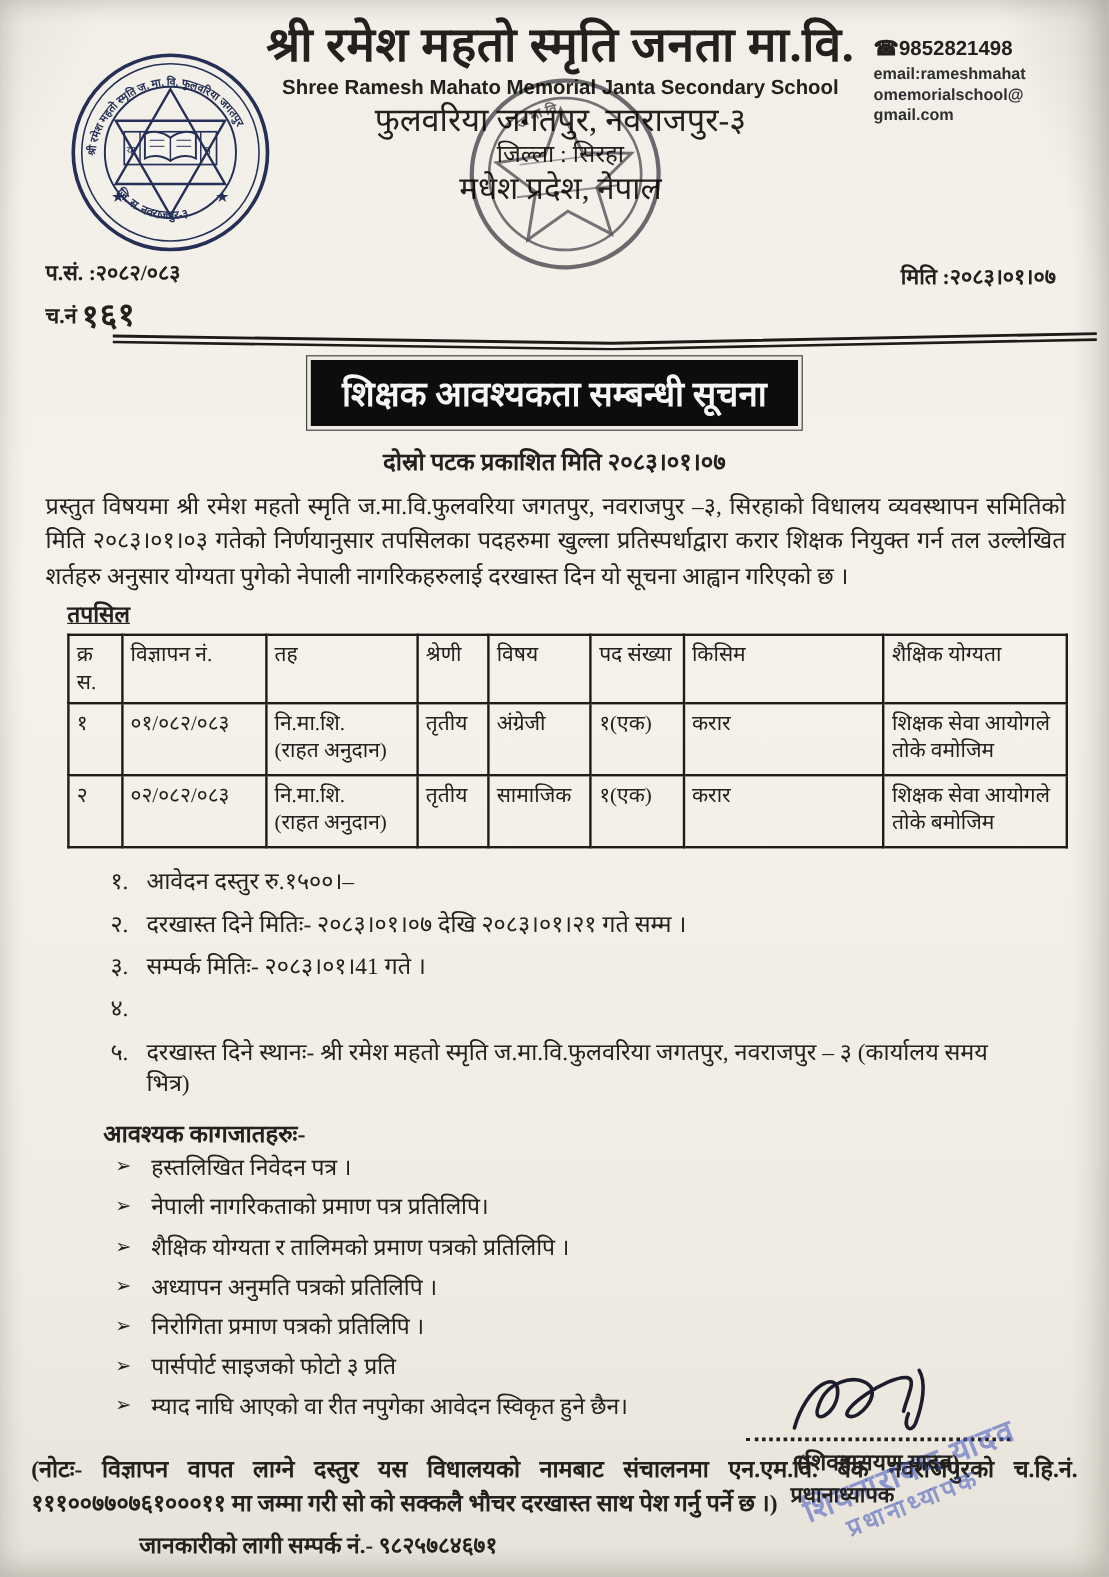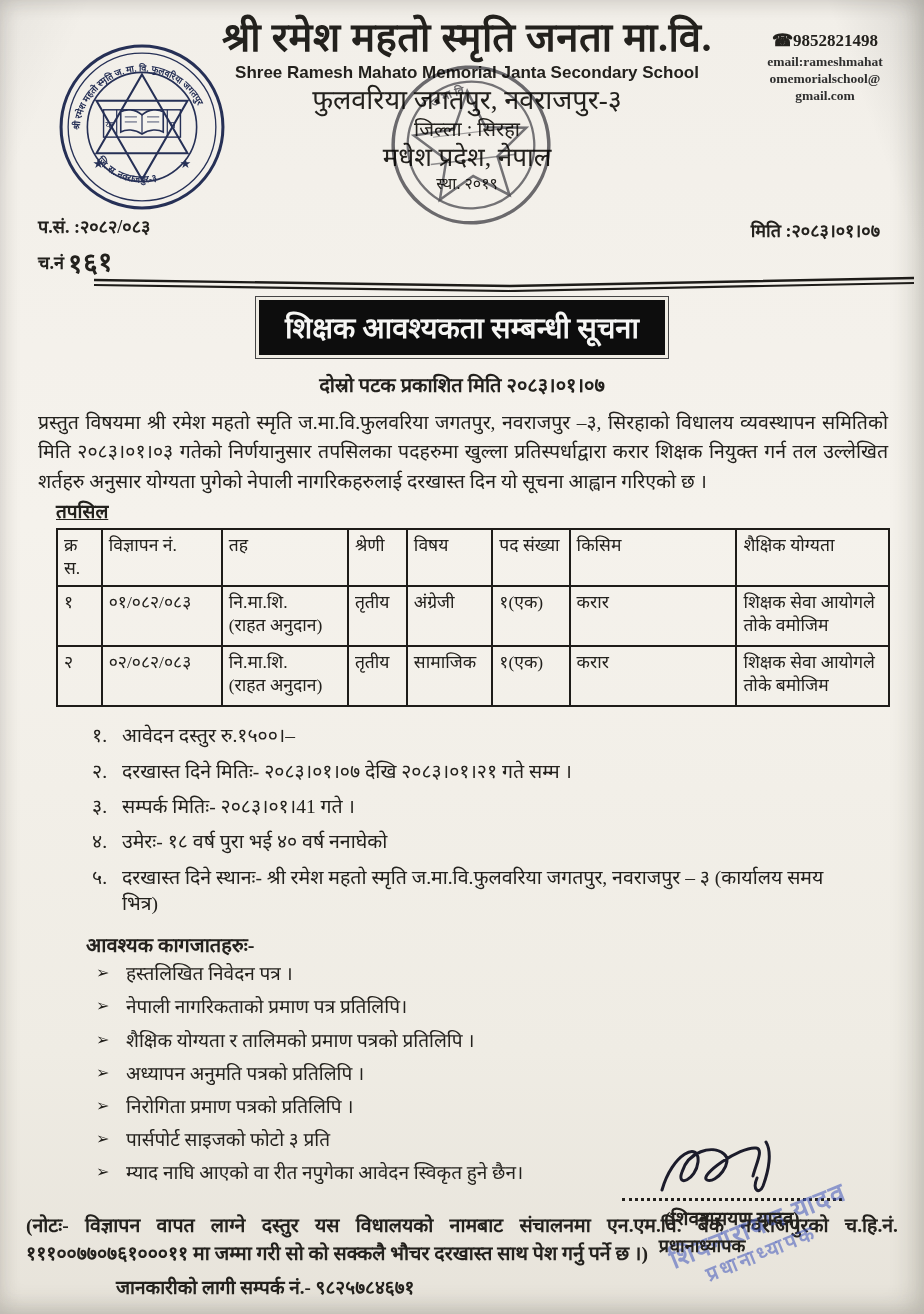--- a/index.html
+++ b/index.html
@@ -19,21 +19,21 @@
   .header{position:relative;height:208px;}
   .logo{position:absolute;left:56px;top:36px;width:172px;height:182px;}
   .head-center{position:absolute;left:200px;right:190px;top:14px;text-align:center;line-height:1.18;}
   .school-np{font-size:40px;font-weight:bold;letter-spacing:.5px;}
   .school-en{font-family:"Liberation Sans","DejaVu Sans",sans-serif;font-size:17px;font-weight:bold;margin-top:2px;}
   .addr-np{font-size:27px;margin-top:2px;}
   .addr-en{font-family:"Liberation Sans","DejaVu Sans",sans-serif;font-size:15px;font-weight:bold;color:#3a3a3a;margin-top:0px;}
   .district{font-size:20px;margin-top:1px;}
   .province{font-size:26px;margin-top:1px;text-align:center;}
   .estd{font-size:16px;margin-top:2px;}
-  .contact{position:absolute;right:14px;top:30px;width:170px;text-align:center;font-family:Liberation Serif, serif;}
+  .contact{position:absolute;right:26px;top:30px;width:170px;text-align:left;font-family:Liberation Sans, sans-serif;}
   .phone{font-size:17px;font-weight:bold;}
   .email{font-size:13.5px;font-weight:bold;color:#2f2f2f;line-height:1.25;margin-top:3px;}
   .stamp-overlay{position:absolute;left:388px;top:62px;width:166px;height:166px;opacity:.88;mix-blend-mode:multiply;transform:rotate(-4deg);}
   
   .ref-row{position:relative;height:62px;margin-top:6px;padding:0 40px;}
   .ref-left{position:absolute;left:38px;top:0;font-size:18px;font-weight:bold;}
   .chalani{margin-top:2px;}
   .chalani-value{display:inline-block;font-size:27px;font-weight:bold;transform:rotate(-3deg) translateY(3px);letter-spacing:1px;}
   .ref-right{position:absolute;right:44px;top:4px;font-size:18px;font-weight:bold;}
   .rule{display:block;margin:0 0 0 90px;}
@@ -111,21 +111,20 @@
         <line x1="90" y1="80" x2="102" y2="80" stroke="#263056" stroke-width=".8"></line>
       </svg>
     </div>
 
     <div class="head-center">
       <div class="school-np">श्री रमेश महतो स्मृति जनता मा.वि.</div>
       <div class="school-en">Shree Ramesh Mahato Memorial Janta Secondary School</div>
       <div class="addr-np">फुलवरिया जगतपुर, नवराजपुर-३</div>
       <div class="district">जिल्ला : सिरहा</div>
       <div class="province">मधेश प्रदेश, नेपाल</div>
-      <div class="estd">स्था. २०१९</div>
     </div>
 
     <div class="contact">
       <div class="phone"><span>☎</span><span>9852821498</span></div>
       <div class="email">
           <div>email:rameshmahat</div>
           <div>omemorialschool@</div>
           <div>gmail.com</div>
         </div>
     </div>
@@ -229,21 +228,20 @@
       <div class="cond">
         <span class="cnum">२.</span>
         <span>दरखास्त दिने मितिः- २०८३।०१।०७ देखि २०८३।०१।२१ गते सम्म ।</span>
       </div>
       <div class="cond">
         <span class="cnum">३.</span>
         <span>सम्पर्क मितिः- २०८३।०१।41 गते ।</span>
       </div>
       <div class="cond">
         <span class="cnum">४.</span>
-        <span>उमेरः- १८ वर्ष पुरा भई ४० वर्ष ननाघेको</span>
       </div>
       <div class="cond">
         <span class="cnum">५.</span>
         <span>दरखास्त दिने स्थानः- श्री रमेश महतो स्मृति ज.मा.वि.फुलवरिया जगतपुर, नवराजपुर – ३ (कार्यालय समय भित्र)</span>
       </div>
     </div>
 
   <div class="docs-heading">आवश्यक कागजातहरुः-</div>
   <div class="documents">
       <div class="doc">

